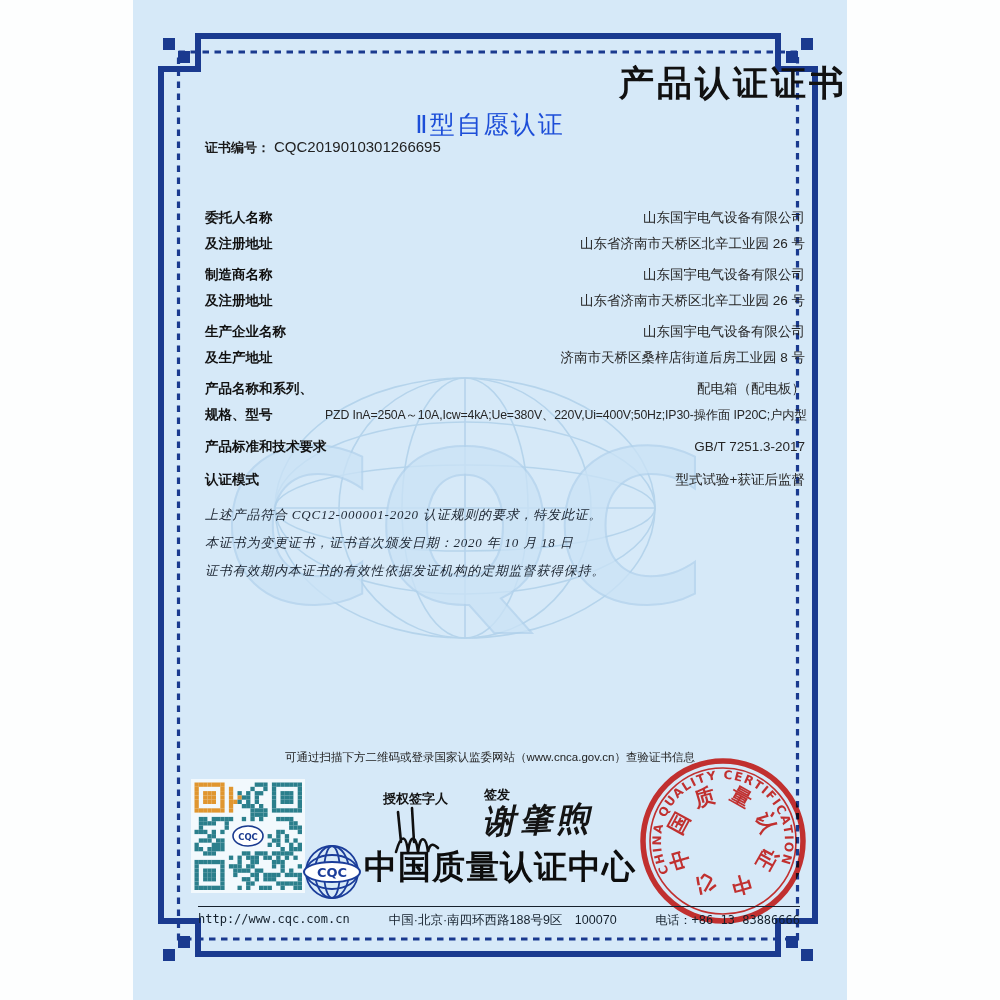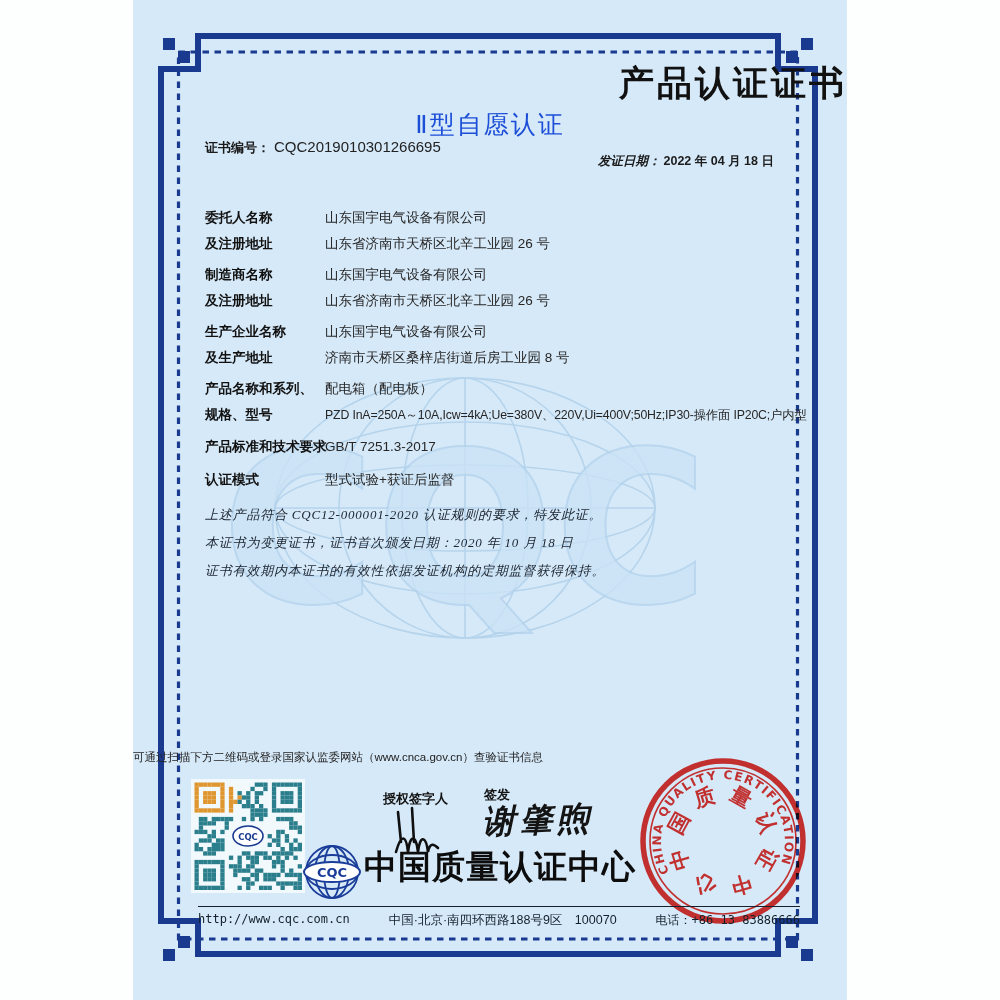--- a/index.html
+++ b/index.html
@@ -13,25 +13,25 @@
          letter-spacing:3px;color:#111;}
   .subtitle{position:absolute;left:0;top:108px;width:100%;text-align:center;font-size:25px;color:#1d4ed8;letter-spacing:2px;}
   .certno{position:absolute;left:72px;top:138px;font-size:13px;}
   .certno .lab{font-weight:bold;font-family:"Liberation Serif",serif;}
   .certno .val{font-size:15px;margin-left:4px;color:#222;}
   .dates{position:absolute;left:465px;top:150px;font-size:12.5px;line-height:23px;}
   .dates .lab{font-weight:bold;font-style:italic;font-family:"Liberation Serif",serif;}
   .dates .val{font-weight:bold;color:#1c1c1c;margin-left:3px;}
   .frow{position:absolute;left:0;width:100%;}
   .flab{position:absolute;left:72px;width:125px;font-weight:bold;font-size:13.5px;line-height:26px;color:#111;}
-  .fval{position:absolute;left:192px;width:480px;font-size:13.5px;line-height:26px;color:#262626;white-space:nowrap;}
+  .fval{position:absolute;left:192px;width:480px;font-size:13.5px;line-height:26px;color:#262626;white-space:nowrap;text-align:right;}
   .frow.long .fval div:nth-child(2){font-size:12.3px;letter-spacing:-0.15px;}
   .stmt{position:absolute;left:72px;font-size:13px;font-style:italic;font-family:"Liberation Serif",serif;
         color:#1b2430;letter-spacing:0.8px;}
-  .qr-note{position:absolute;left:0;top:750px;width:100%;text-align:left;font-size:11.5px;color:#222;}
+  .qr-note{position:absolute;left:0;top:750px;width:100%;text-align:center;font-size:11.5px;color:#222;}
   .qr{position:absolute;left:58px;top:779px;width:114px;height:114px;background:#eef7fd;padding:0;}
   .sig-label{position:absolute;font-size:13px;font-weight:bold;color:#141414;}
   .issuer-name{position:absolute;left:349px;top:798px;font-size:33px;font-weight:bold;font-style:italic;
                font-family:"Liberation Serif",serif;color:#141414;transform:rotate(-2deg);letter-spacing:4px;}
   .org-name{position:absolute;left:231px;top:845px;font-size:33px;font-weight:600;color:#0d0d0d;letter-spacing:1px;}
   .seal{position:absolute;left:495px;top:746px;mix-blend-mode:multiply;opacity:0.93;}
   .footer-rule{position:absolute;left:65px;top:906px;width:602px;border-top:1.6px solid #16202c;}
   .footer{position:absolute;left:65px;top:912px;width:602px;display:flex;justify-content:space-between;
           font-size:12.5px;color:#14202c;}
   .footer .mono{font-family:"DejaVu Sans Mono","Liberation Mono",monospace;font-size:12px;}
@@ -71,23 +71,20 @@
     </svg>
 
     <div class="title">产品认证证书</div>
     <div class="subtitle">Ⅱ型自愿认证</div>
 
     <div class="certno">
       <span class="lab">证书编号：</span><span class="val">CQC2019010301266695</span>
     </div>
 
     <div class="dates">
-      <div>
-        <span class="lab">发证日期：</span><span class="val">2022 年 04 月 18 日</span>
-      </div>
     </div>
 
     <div class="frow" style="top:205px">
       <div class="flab">
           <div>委托人名称</div>
           <div>及注册地址</div>
         </div>
       <div class="fval">
           <div>山东国宇电气设备有限公司</div>
           <div>山东省济南市天桥区北辛工业园 26 号</div>

